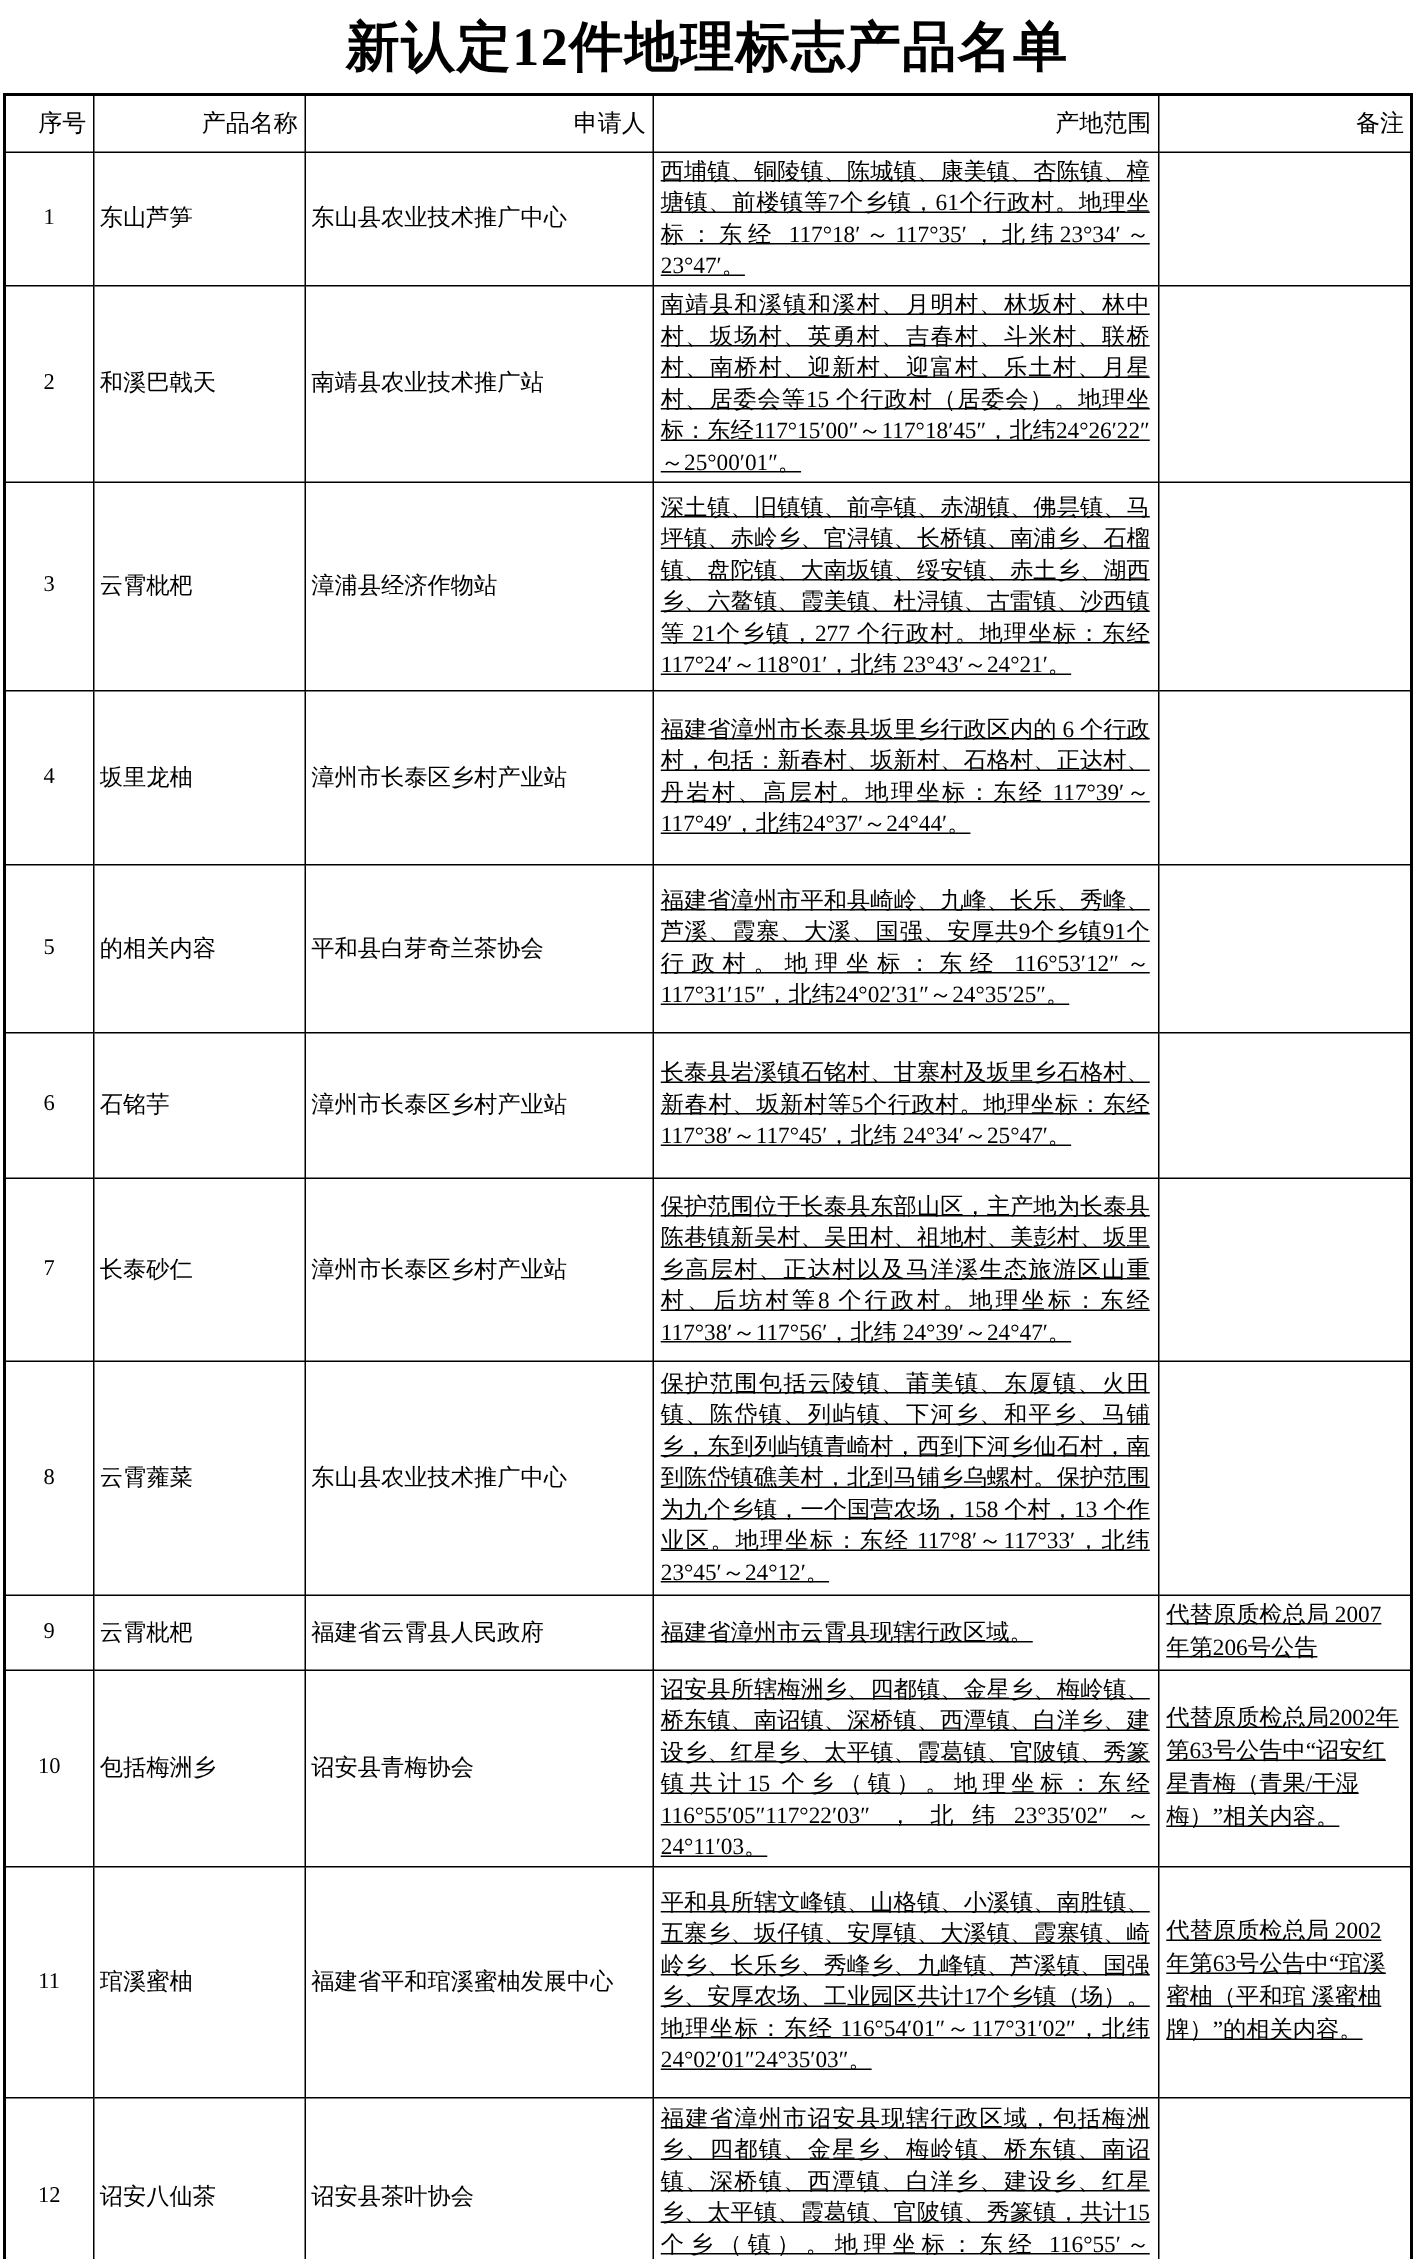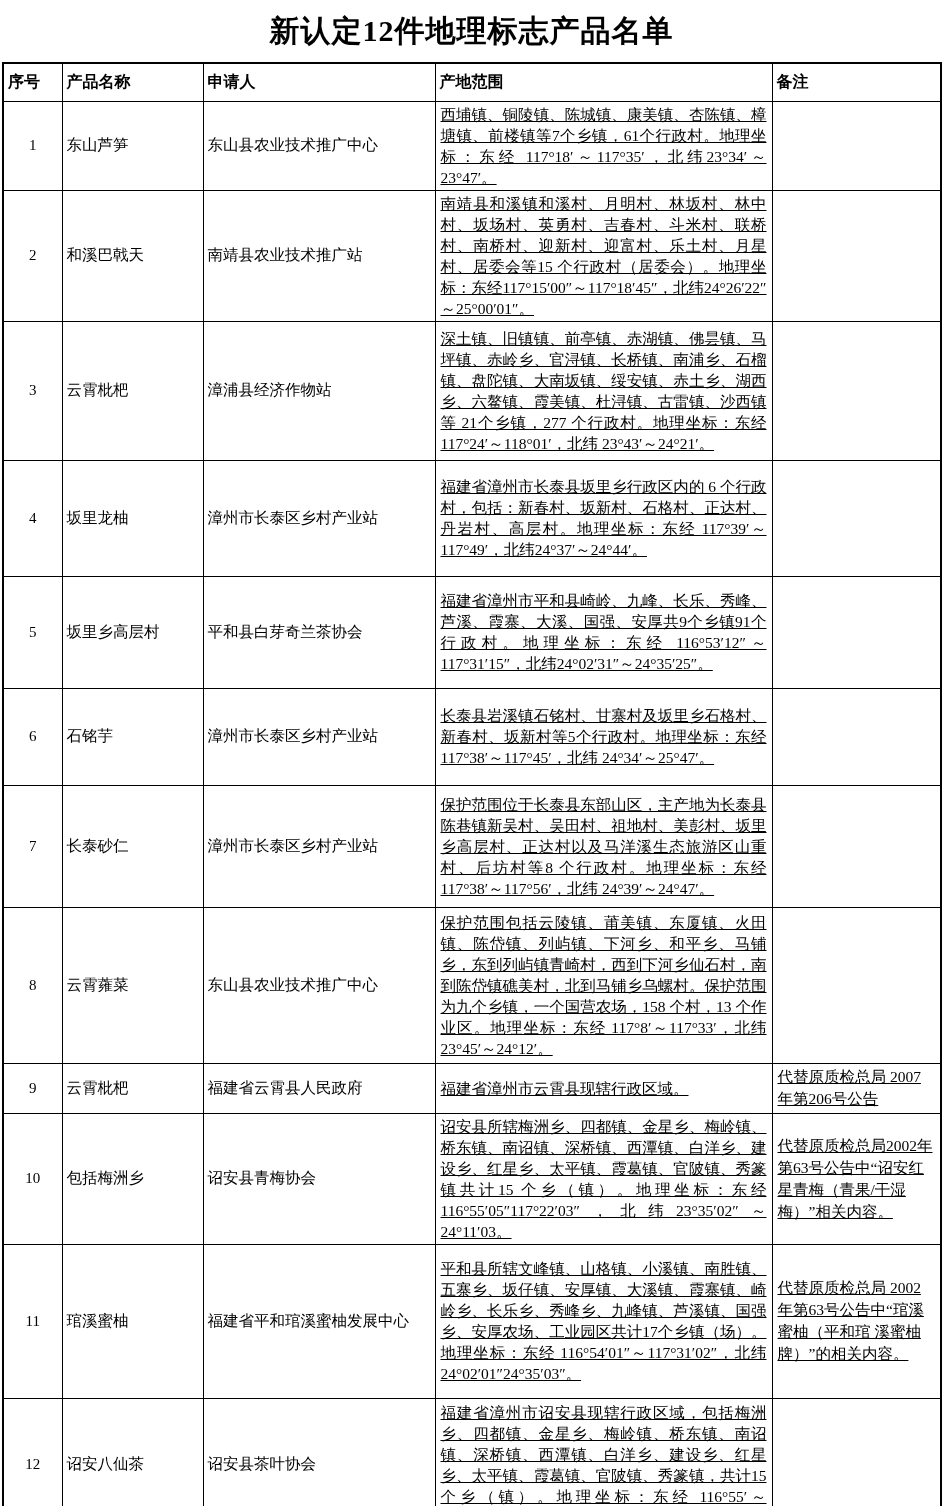--- a/index.html
+++ b/index.html
@@ -13,42 +13,42 @@
     width: 943px;
     height: 1506px;
     background: #ffffff;
     box-sizing: border-box;
   }
   .doc-title {
     height: 62px;
     display: flex;
     align-items: center;
     justify-content: center;
-    font-size: 30px;
+    font-size: 36px;
     font-weight: 700;
     letter-spacing: 1px;
   }
   table.gi-table {
     border-collapse: collapse;
     table-layout: fixed;
     width: 938px;
     margin-left: 2px;
     border: 2px solid #000;
   }
   .gi-table th, .gi-table td {
     border: 1.5px solid #000;
     padding: 2px 4px;
     vertical-align: middle;
     box-sizing: border-box;
     overflow: hidden;
   }
   .gi-table th {
     font-size: 16px;
-    font-weight: 700;
-    text-align: left;
+    font-weight: 400;
+    text-align: right;
   }
   td.c-no {
     text-align: center;
     font-size: 15px;
     font-family: "Liberation Serif", "DejaVu Serif", serif;
   }
   td.c-name, td.c-app {
     font-size: 15.5px;
   }
   td.c-area {
@@ -115,21 +115,21 @@
       </tr>
       <tr style="height:116px">
         <td class="c-no">4</td>
         <td class="c-name">坂里龙柚</td>
         <td class="c-app">漳州市长泰区乡村产业站</td>
         <td class="c-area">福建省漳州市长泰县坂里乡行政区内的 6 个行政村，包括：新春村、坂新村、石格村、正达村、丹岩村、高层村。地理坐标：东经 117°39′～117°49′，北纬24°37′～24°44′。</td>
         <td class="c-remark"></td>
       </tr>
       <tr style="height:112px">
         <td class="c-no">5</td>
-        <td class="c-name">坂里乡高层村</td>
+        <td class="c-name">的相关内容</td>
         <td class="c-app">平和县白芽奇兰茶协会</td>
         <td class="c-area">福建省漳州市平和县崎岭、九峰、长乐、秀峰、芦溪、霞寨、大溪、国强、安厚共9个乡镇91个行政村。地理坐标：东经 116°53′12″～117°31′15″，北纬24°02′31″～24°35′25″。</td>
         <td class="c-remark"></td>
       </tr>
       <tr style="height:97px">
         <td class="c-no">6</td>
         <td class="c-name">石铭芋</td>
         <td class="c-app">漳州市长泰区乡村产业站</td>
         <td class="c-area">长泰县岩溪镇石铭村、甘寨村及坂里乡石格村、新春村、坂新村等5个行政村。地理坐标：东经117°38′～117°45′，北纬 24°34′～25°47′。</td>
         <td class="c-remark"></td>

